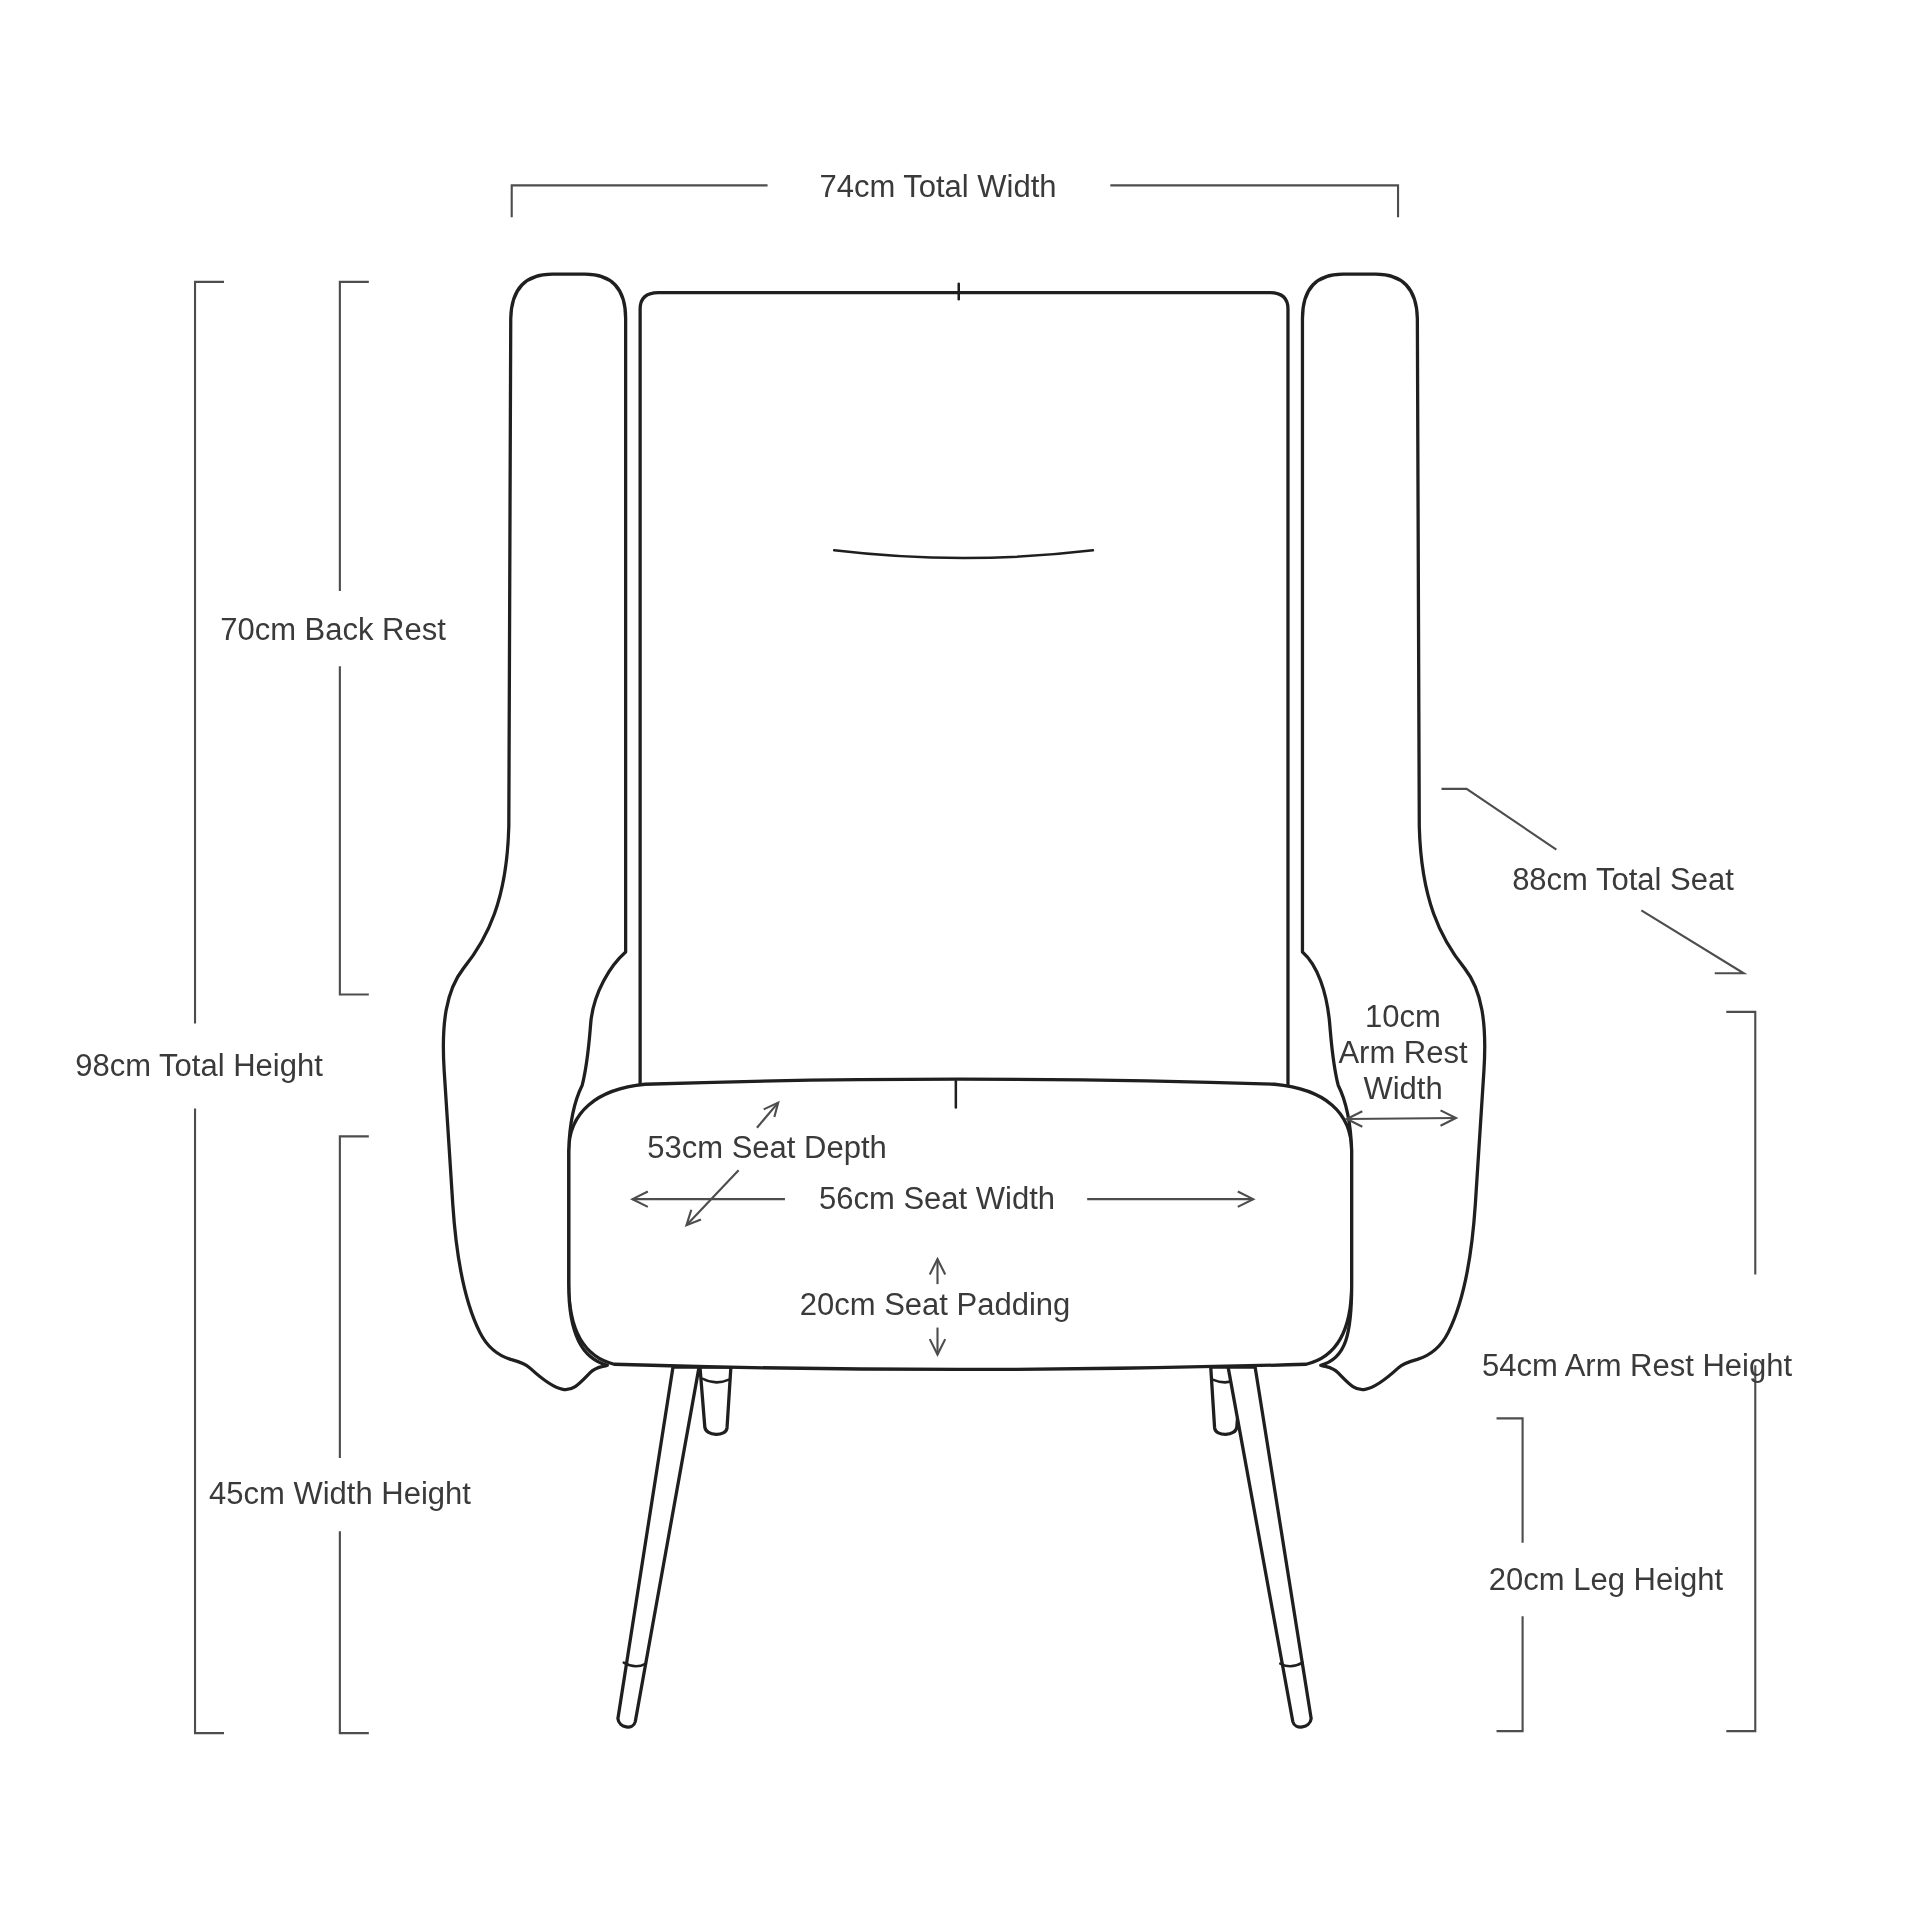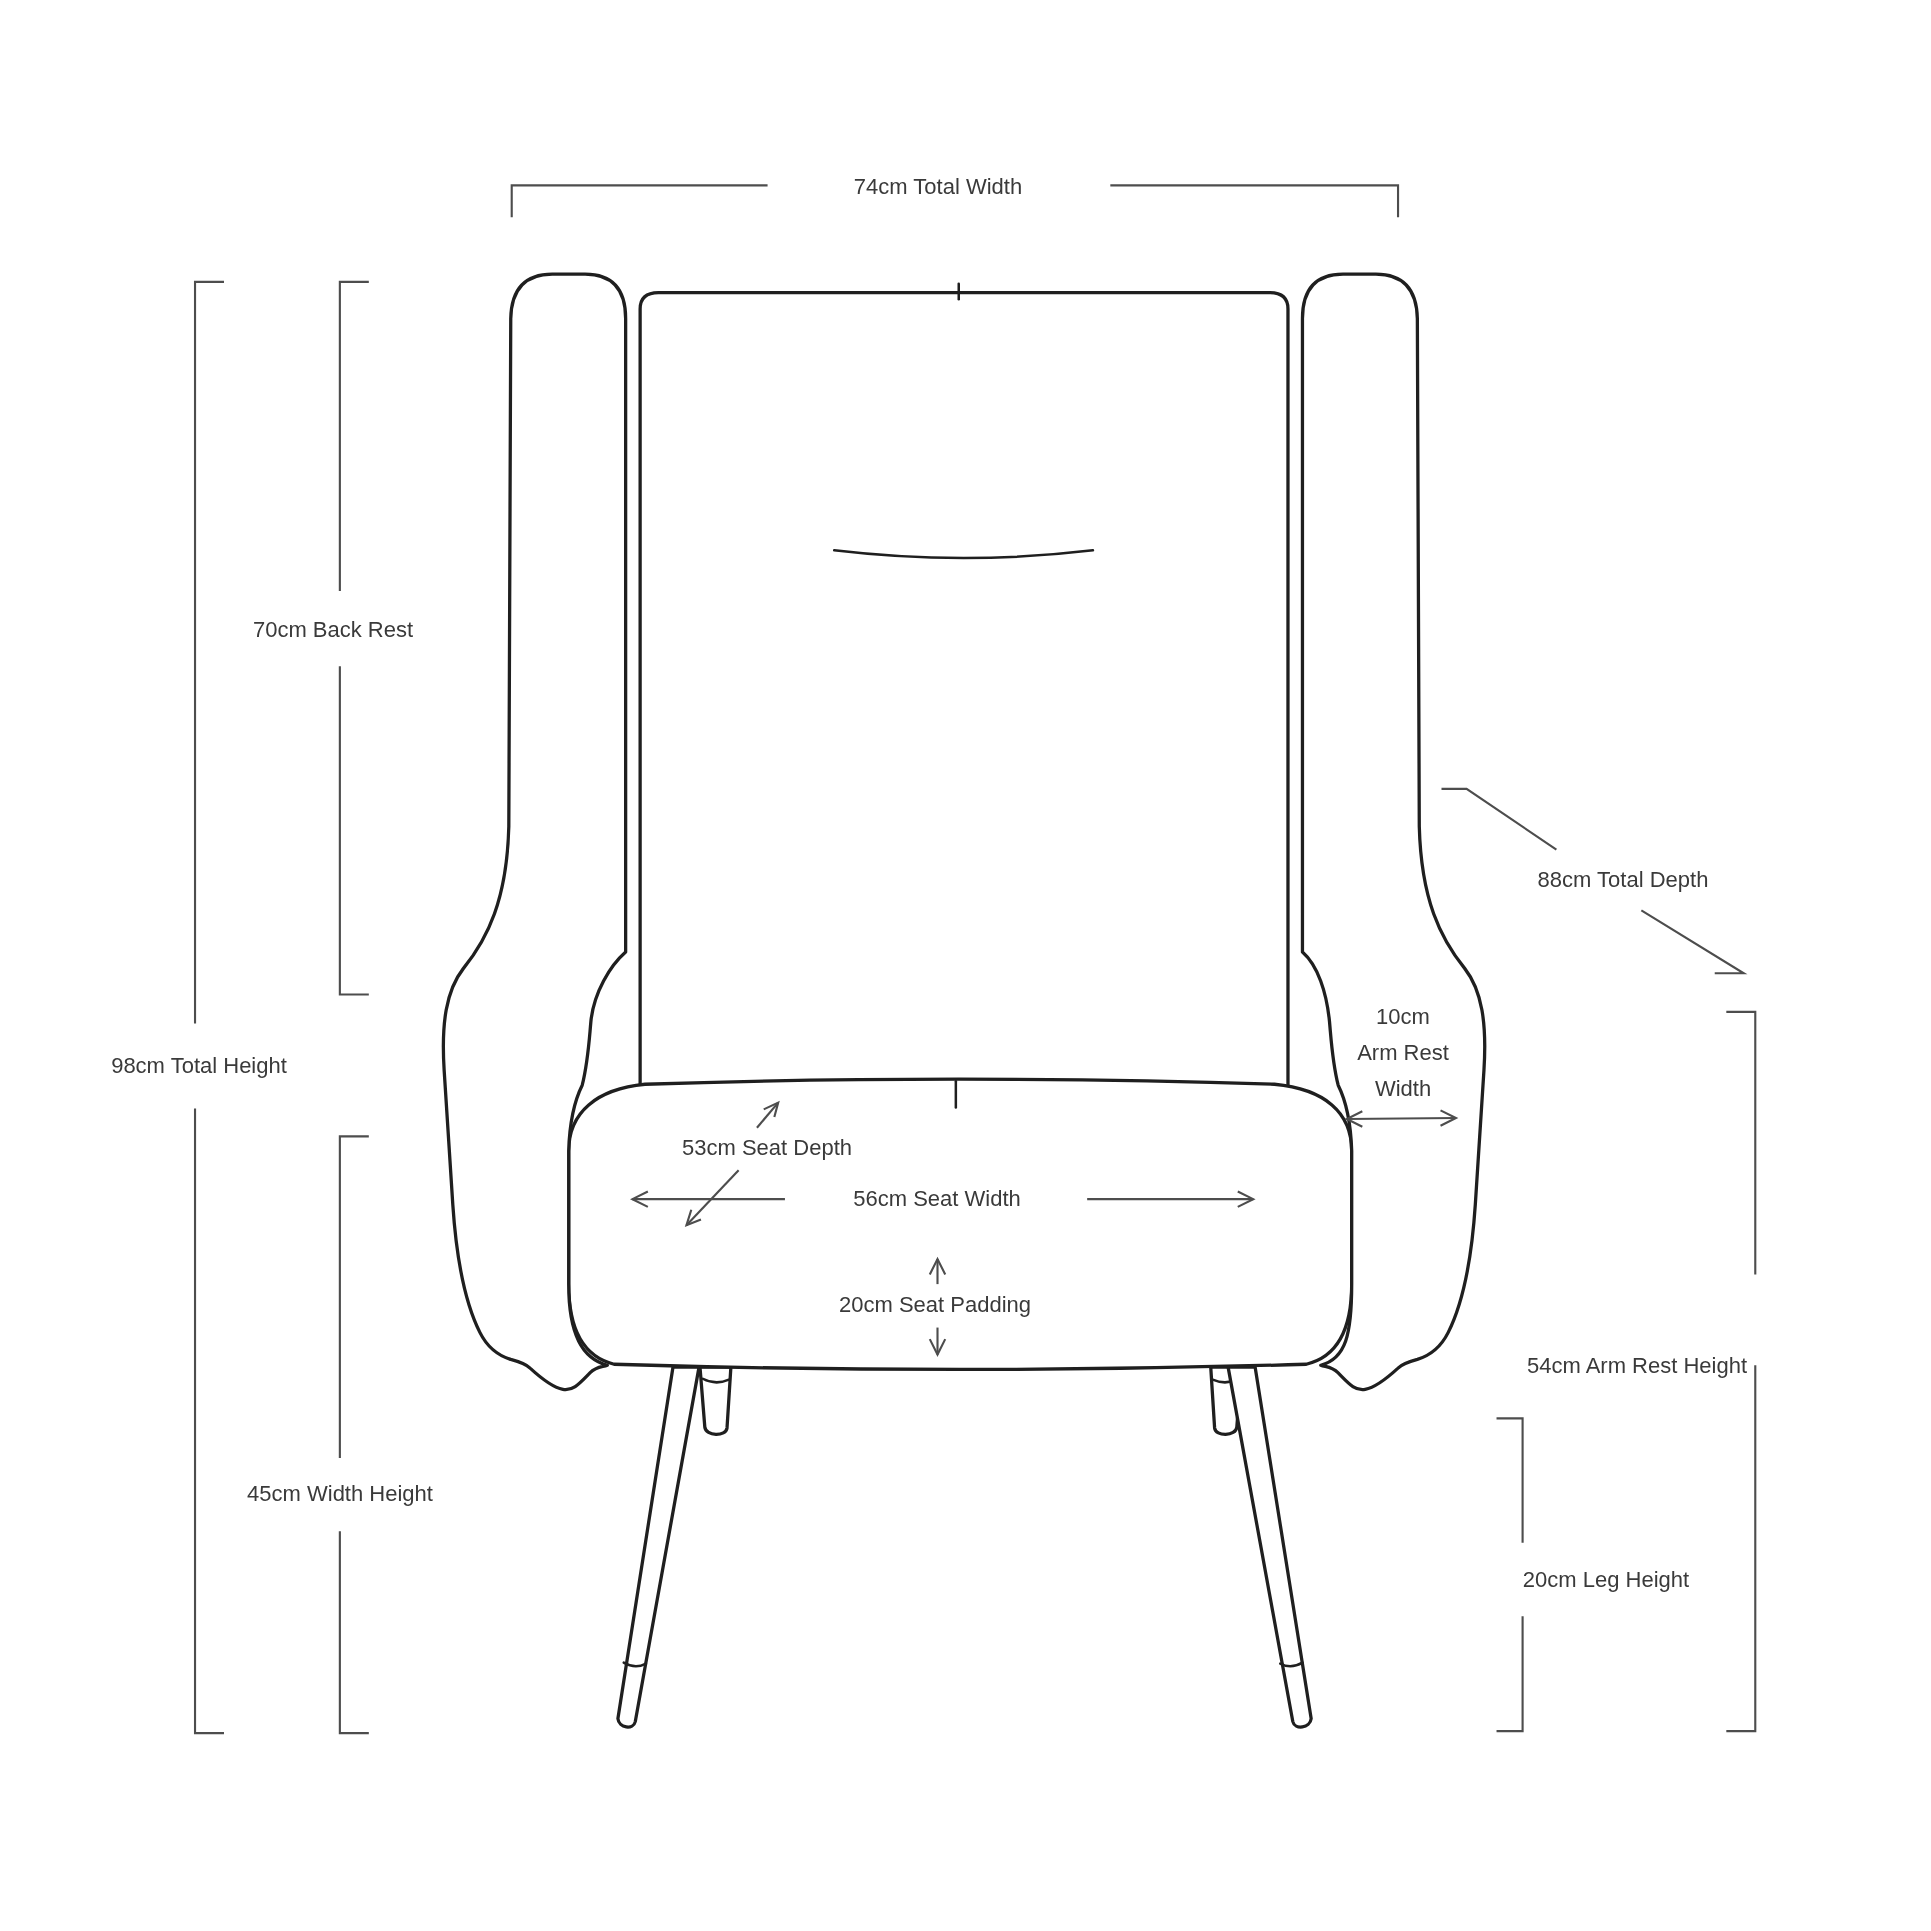--- a/index.html
+++ b/index.html
@@ -17,21 +17,21 @@
     overflow:hidden;
   }
   #lineart{position:absolute;left:0;top:0;}
   .chair{stroke:var(--chair-line);stroke-width:3.4;fill:none;stroke-linecap:round;stroke-linejoin:round;}
   .chair-fill{fill:#ffffff;}
   .thin{stroke-width:2.6;}
   .dim{stroke:var(--dim-line);stroke-width:2.2;fill:none;stroke-linecap:butt;stroke-linejoin:miter;}
   .dim-label{
     position:absolute;
     transform:translate(-50%,-50%);
-    font-size:22px;
+    font-size:31px;
     line-height:36px;
     color:var(--text-color);
     white-space:nowrap;
     text-align:center;
   }
 </style>
 </head>
 <body>
 
 <div id="canvas">
@@ -151,21 +151,21 @@
         <path class="dim" d="M 971,1375 L 971,1403"></path>
         <path class="dim" d="M 963,1387 L 971,1403 L 979,1387"></path>
       </g>
     </g>
   </svg>
 
   <div class="dim-label" style="left:938px;top:187px;">74cm Total Width</div>
   <div class="dim-label" style="left:322px;top:630px;margin-left:11px;">70cm Back Rest</div>
   <div class="dim-label" style="left:199px;top:1066px;">98cm Total Height</div>
   <div class="dim-label" style="left:340px;top:1494px;">45cm Width Height</div>
-  <div class="dim-label" style="left:1623px;top:880px;">88cm Total Depth</div>
+  <div class="dim-label" style="left:1623px;top:880px;">88cm Total Seat</div>
   <div class="dim-label" style="left:1403px;top:1053px;">
     <span style="display:block;">10cm</span>
     <span style="display:block;">Arm Rest</span>
     <span style="display:block;">Width</span>
   </div>
   <div class="dim-label" style="left:1637px;top:1321px;margin-top:45px;">54cm Arm Rest Height</div>
   <div class="dim-label" style="left:1606px;top:1580px;">20cm Leg Height</div>
   <div class="dim-label" style="left:767px;top:1148px;">53cm Seat Depth</div>
   <div class="dim-label" style="left:937px;top:1199px;">56cm Seat Width</div>
   <div class="dim-label" style="left:935px;top:1305px;">20cm Seat Padding</div>

